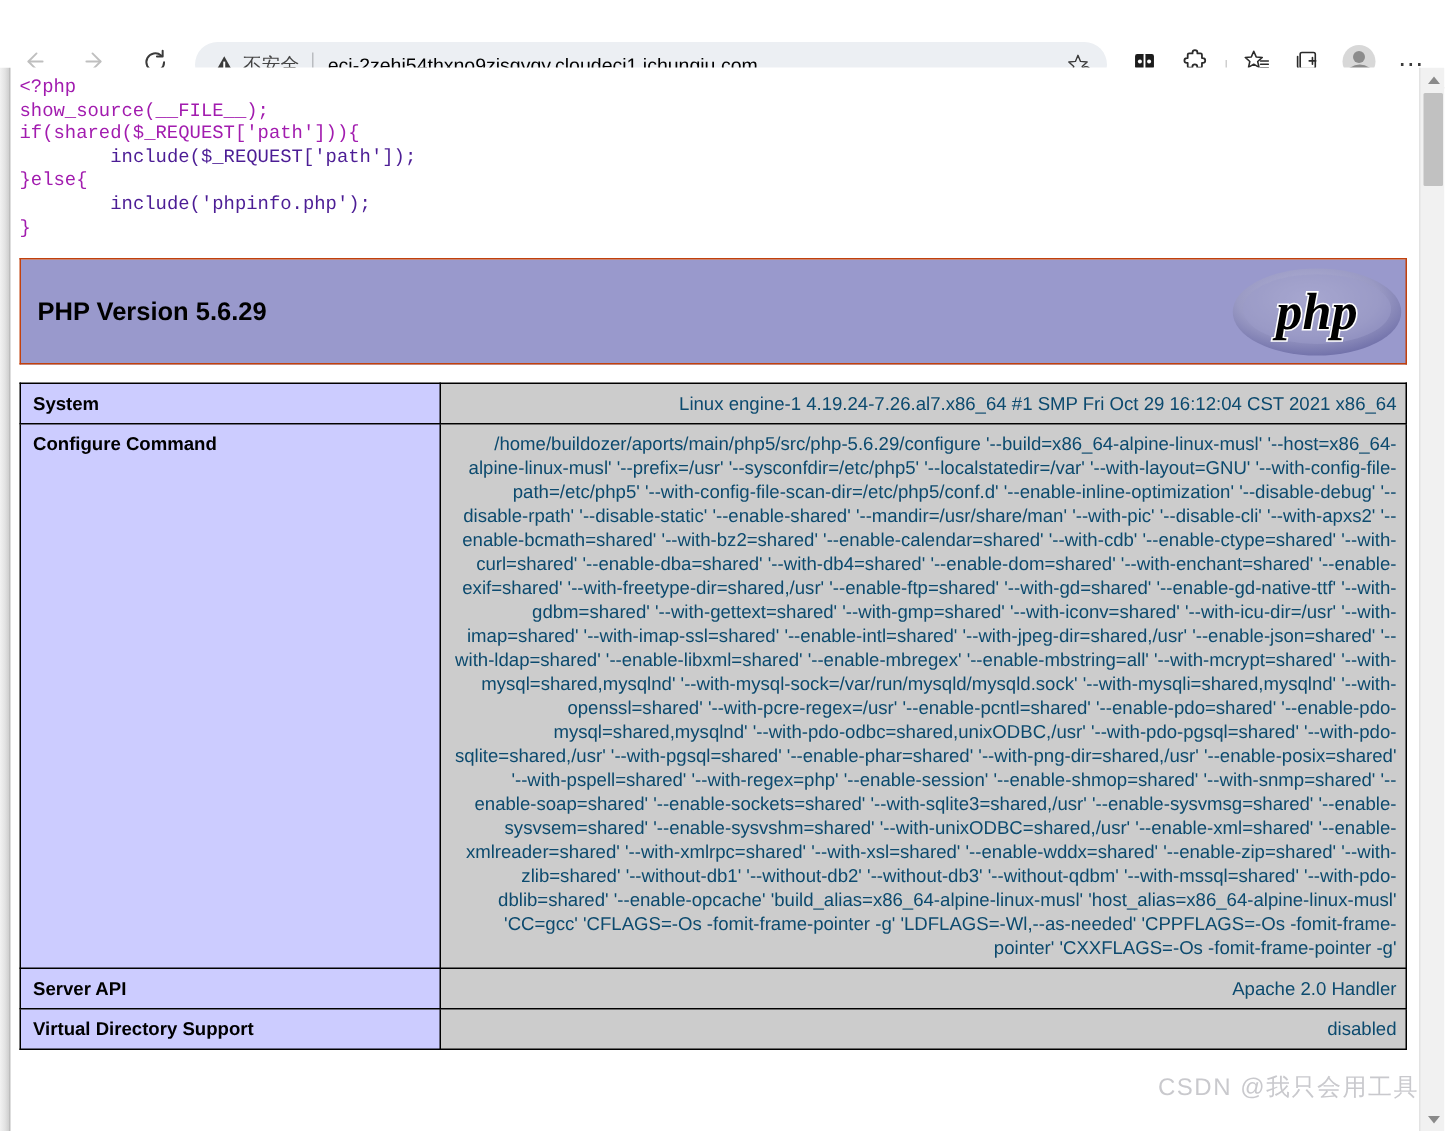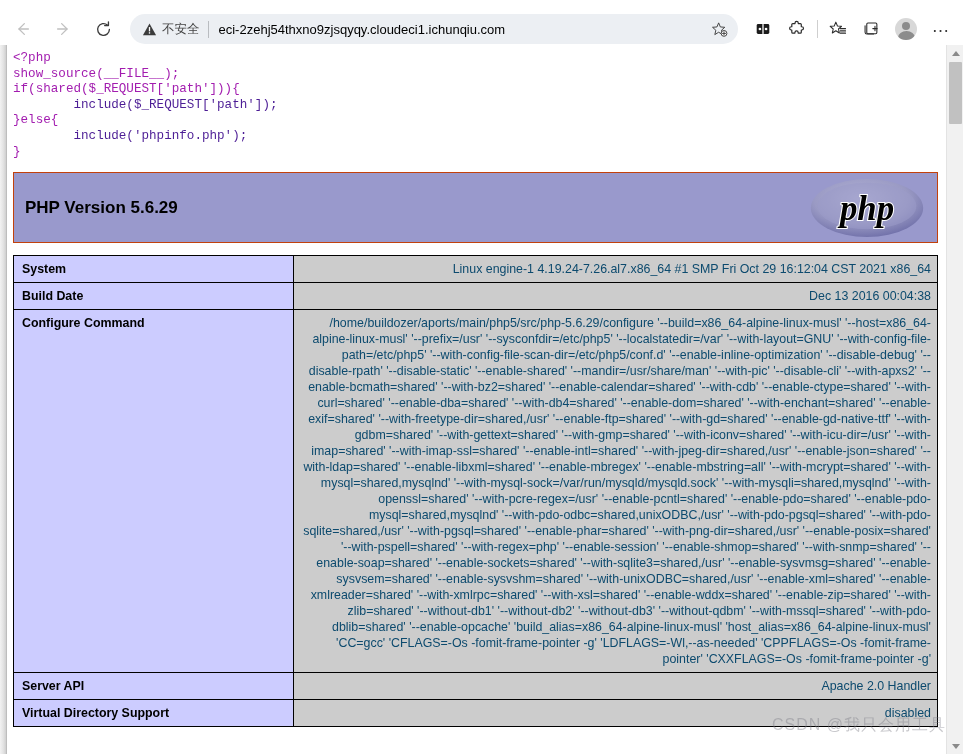--- a/index.html
+++ b/index.html
@@ -10,21 +10,21 @@
     background: #ffffff;
     font-family: "Liberation Sans", sans-serif;
   }
 
   
   #browser-chrome {
     position: absolute; top: 0; left: 0;
     width: 963px; height: 59px;
     background: #ffffff;
     border-bottom: 1px solid #d6d6d6;
-    display: flex; align-items: center;
+    display: flex; align-items: flex-end;
   }
   .nav-btn {
     width: 34px; height: 34px;
     margin-left: 6px;
     display: flex; align-items: center; justify-content: center;
     border-radius: 4px;
     flex: 0 0 auto;
   }
   .nav-btn svg { display: block; }
   .nav-btn.disabled { opacity: .32; }
@@ -140,21 +140,21 @@
     padding: 0;
     height: 70px;
     vertical-align: middle;
   }
   #php-version-text {
     font-size: 17px;
     font-weight: bold;
     color: #000000;
     padding-left: 11px;
   }
-  #php-logo-cell { width: 130px; text-align: left; padding-right: 9px; }
+  #php-logo-cell { width: 130px; text-align: right; padding-right: 9px; }
   .php-logo {
     width: 118px; height: 62px;
     display: inline-block;
     vertical-align: middle;
   }
 
   #info-table {
     width: 100%;
     border-collapse: collapse;
     margin-top: 12px;
@@ -352,24 +352,20 @@
         </tr>
       </tbody>
         </table>
 
       <table id="info-table">
         <tbody>
             <tr>
           <td class="k">System</td>
           <td class="v">Linux engine-1 4.19.24-7.26.al7.x86_64 #1 SMP Fri Oct 29 16:12:04 CST 2021 x86_64</td>
         </tr>
-        <tr>
-          <td class="k">Build Date</td>
-          <td class="v">Dec 13 2016 00:04:38</td>
-        </tr>
         <tr class="tall">
           <td class="k">Configure Command</td>
           <td class="v">/home/buildozer/aports/main/php5/src/php-5.6.29/configure '--build=x86_64-alpine-linux-musl' '--host=x86_64-alpine-linux-musl' '--prefix=/usr' '--sysconfdir=/etc/php5' '--localstatedir=/var' '--with-layout=GNU' '--with-config-file-path=/etc/php5' '--with-config-file-scan-dir=/etc/php5/conf.d' '--enable-inline-optimization' '--disable-debug' '--disable-rpath' '--disable-static' '--enable-shared' '--mandir=/usr/share/man' '--with-pic' '--disable-cli' '--with-apxs2' '--enable-bcmath=shared' '--with-bz2=shared' '--enable-calendar=shared' '--with-cdb' '--enable-ctype=shared' '--with-curl=shared' '--enable-dba=shared' '--with-db4=shared' '--enable-dom=shared' '--with-enchant=shared' '--enable-exif=shared' '--with-freetype-dir=shared,/usr' '--enable-ftp=shared' '--with-gd=shared' '--enable-gd-native-ttf' '--with-gdbm=shared' '--with-gettext=shared' '--with-gmp=shared' '--with-iconv=shared' '--with-icu-dir=/usr' '--with-imap=shared' '--with-imap-ssl=shared' '--enable-intl=shared' '--with-jpeg-dir=shared,/usr' '--enable-json=shared' '--with-ldap=shared' '--enable-libxml=shared' '--enable-mbregex' '--enable-mbstring=all' '--with-mcrypt=shared' '--with-mysql=shared,mysqlnd' '--with-mysql-sock=/var/run/mysqld/mysqld.sock' '--with-mysqli=shared,mysqlnd' '--with-openssl=shared' '--with-pcre-regex=/usr' '--enable-pcntl=shared' '--enable-pdo=shared' '--enable-pdo-mysql=shared,mysqlnd' '--with-pdo-odbc=shared,unixODBC,/usr' '--with-pdo-pgsql=shared' '--with-pdo-sqlite=shared,/usr' '--with-pgsql=shared' '--enable-phar=shared' '--with-png-dir=shared,/usr' '--enable-posix=shared' '--with-pspell=shared' '--with-regex=php' '--enable-session' '--enable-shmop=shared' '--with-snmp=shared' '--enable-soap=shared' '--enable-sockets=shared' '--with-sqlite3=shared,/usr' '--enable-sysvmsg=shared' '--enable-sysvsem=shared' '--enable-sysvshm=shared' '--with-unixODBC=shared,/usr' '--enable-xml=shared' '--enable-xmlreader=shared' '--with-xmlrpc=shared' '--with-xsl=shared' '--enable-wddx=shared' '--enable-zip=shared' '--with-zlib=shared' '--without-db1' '--without-db2' '--without-db3' '--without-qdbm' '--with-mssql=shared' '--with-pdo-dblib=shared' '--enable-opcache' 'build_alias=x86_64-alpine-linux-musl' 'host_alias=x86_64-alpine-linux-musl' 'CC=gcc' 'CFLAGS=-Os -fomit-frame-pointer -g' 'LDFLAGS=-Wl,--as-needed' 'CPPFLAGS=-Os -fomit-frame-pointer' 'CXXFLAGS=-Os -fomit-frame-pointer -g'</td>
         </tr>
         <tr>
           <td class="k">Server API</td>
           <td class="v">Apache 2.0 Handler</td>
         </tr>
         <tr>
           <td class="k">Virtual Directory Support</td>

